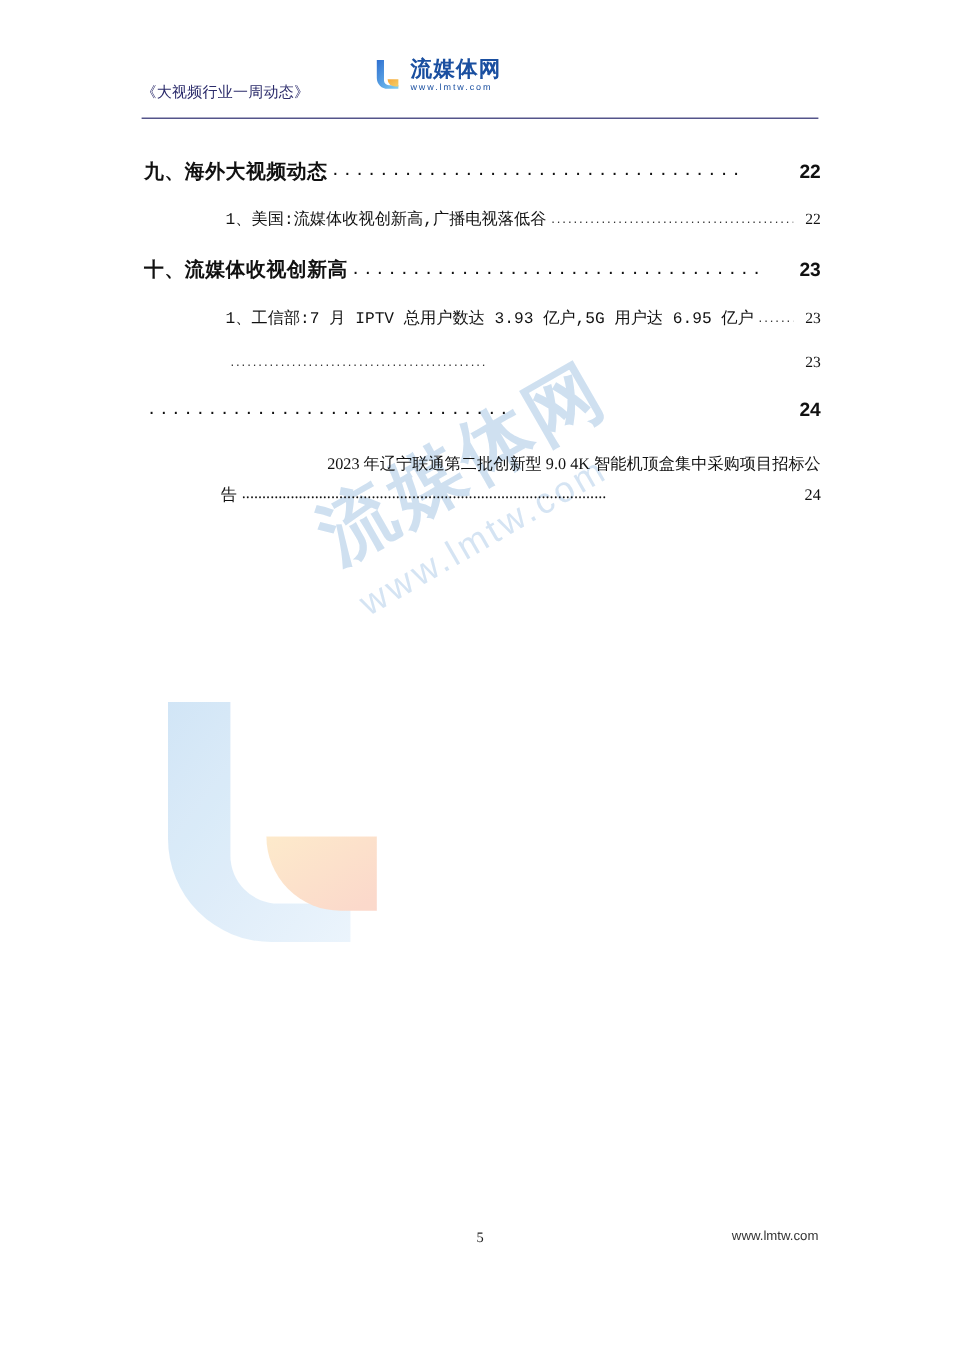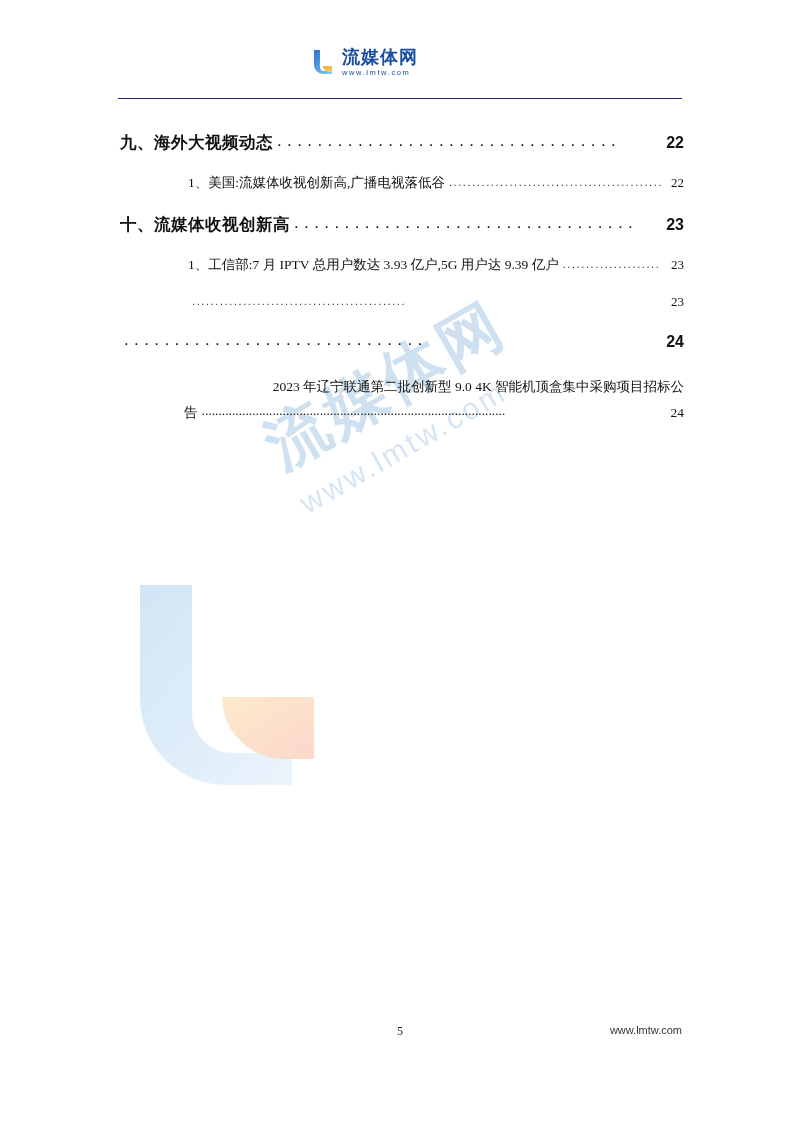--- a/index.html
+++ b/index.html
@@ -148,21 +148,21 @@
     font-weight: bold;
     font-size: 16px;
     color: #111;
     margin-left: 8px;
   }
   .toc-l2 {
     margin-top: 20px;
     padding-left: 70px;
   }
   .toc-l2 .t-label {
-    font-family: Liberation Serif, serif;
+    font-family: Liberation Mono, monospace;
     font-size: 13.5px;
     color: #111;
     white-space: nowrap;
   }
   .toc-l2 .t-page {
     font-family: "Liberation Serif", serif;
     font-size: 13px;
     color: #111;
     margin-left: 6px;
   }
@@ -228,20 +228,21 @@
     font-size: 11px;
     color: #333;
   }
 </style>
 </head>
 <body>
 
 <div class="page">
 
   <div class="header">
+    <div class="header-left">《大视频行业一周动态》</div>
     <div class="header-logo">
       <span class="logo-mark">
         <svg width="26" height="26" viewBox="0 0 26 26">
           <defs>
             <linearGradient id="lg1" x1="0" y1="0" x2="1" y2="1">
               <stop offset="0%" stop-color="#2f6fd0"></stop>
               <stop offset="100%" stop-color="#7fd0f5"></stop>
             </linearGradient>
             <linearGradient id="lg2" x1="0" y1="0" x2="1" y2="1">
               <stop offset="0%" stop-color="#f7a838"></stop>
@@ -295,21 +296,21 @@
       <span class="t-page">22</span>
     </div>
 
     <div class="toc-row toc-l1">
       <span class="t-label">十、流媒体收视创新高</span>
       <span class="leader">..................................</span>
       <span class="t-page">23</span>
     </div>
 
     <div class="toc-row toc-l2">
-      <span class="t-label">1、工信部:7 月 IPTV 总用户数达 3.93 亿户,5G 用户达 9.39 亿户</span>
+      <span class="t-label">1、工信部:7 月 IPTV 总用户数达 3.93 亿户,5G 用户达 6.95 亿户</span>
       <span class="leader">................................</span>
       <span class="t-page">23</span>
     </div>
 
     <div class="toc-row toc-l2">
       <span class="leader">..............................................</span>
       <span class="t-page">23</span>
     </div>
 
     <div class="toc-row toc-l1">

